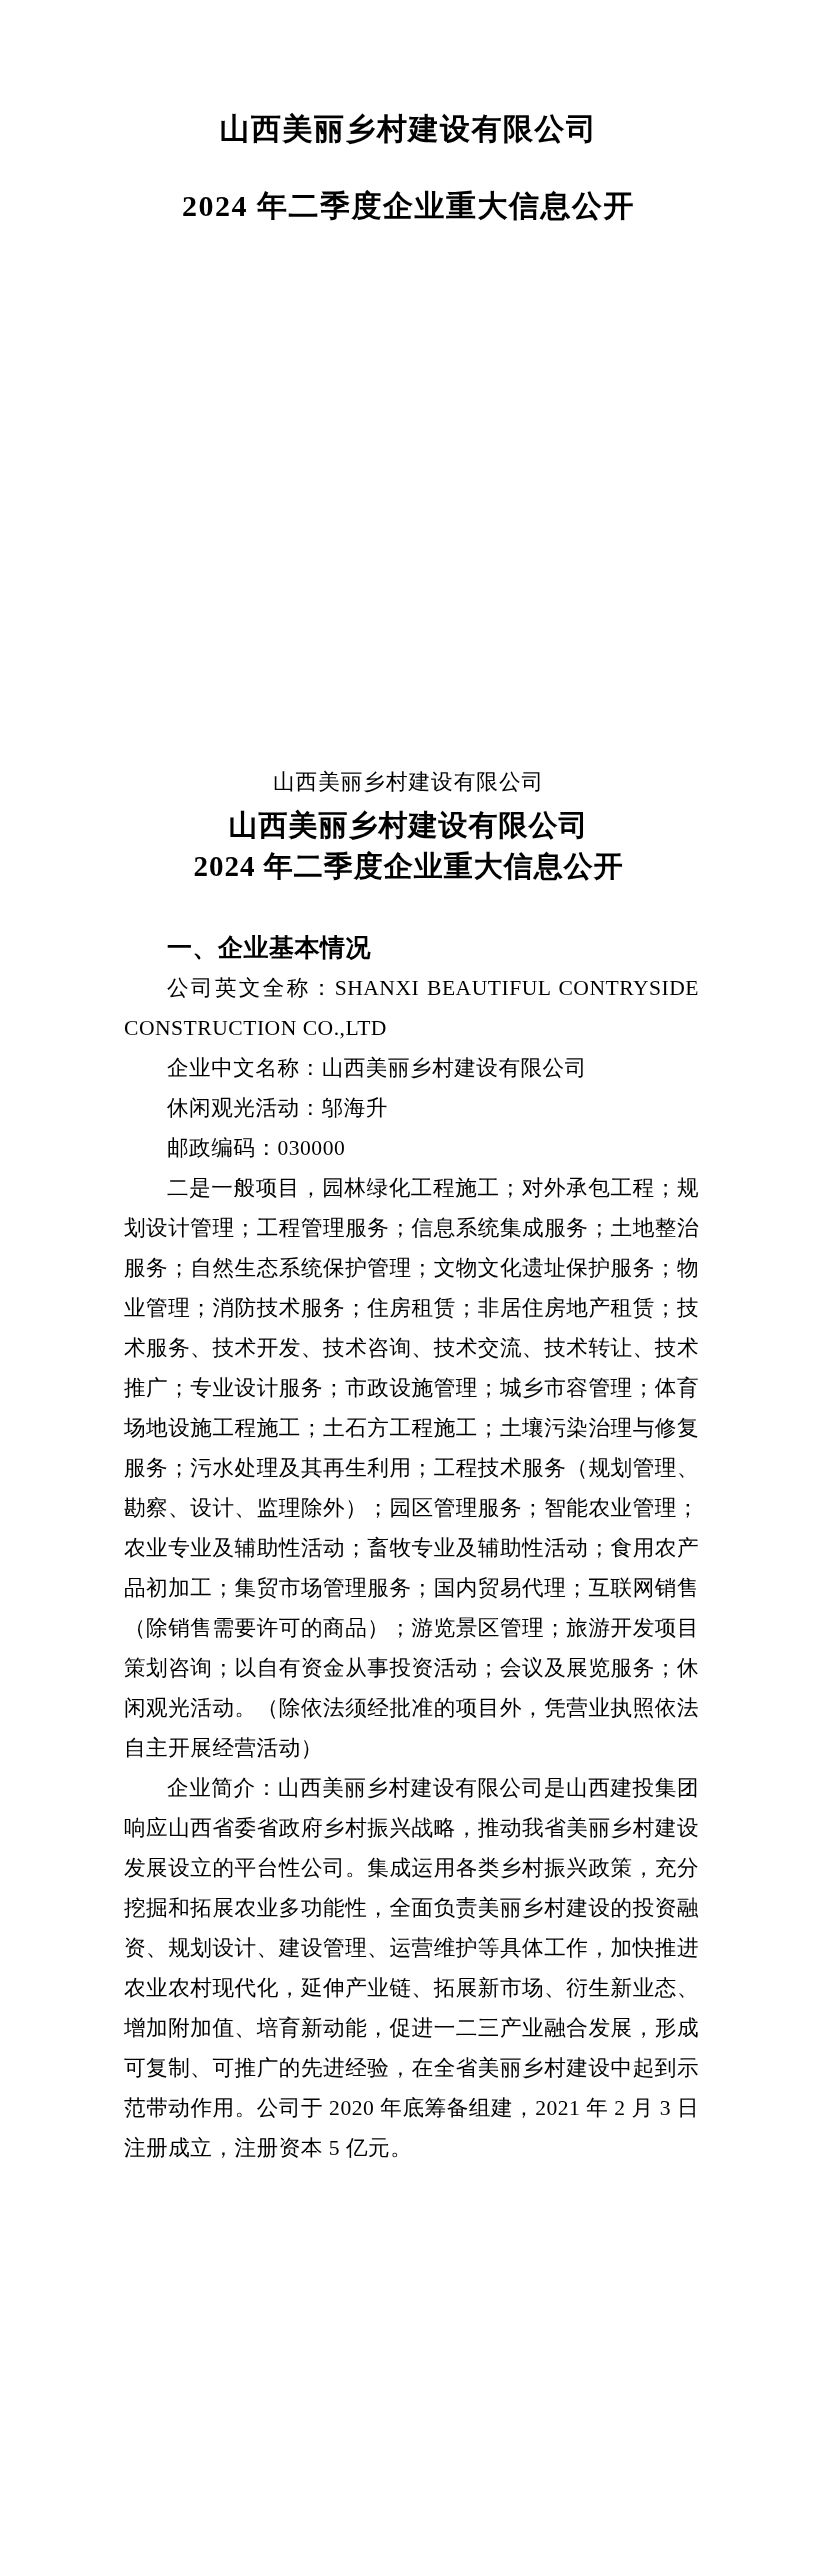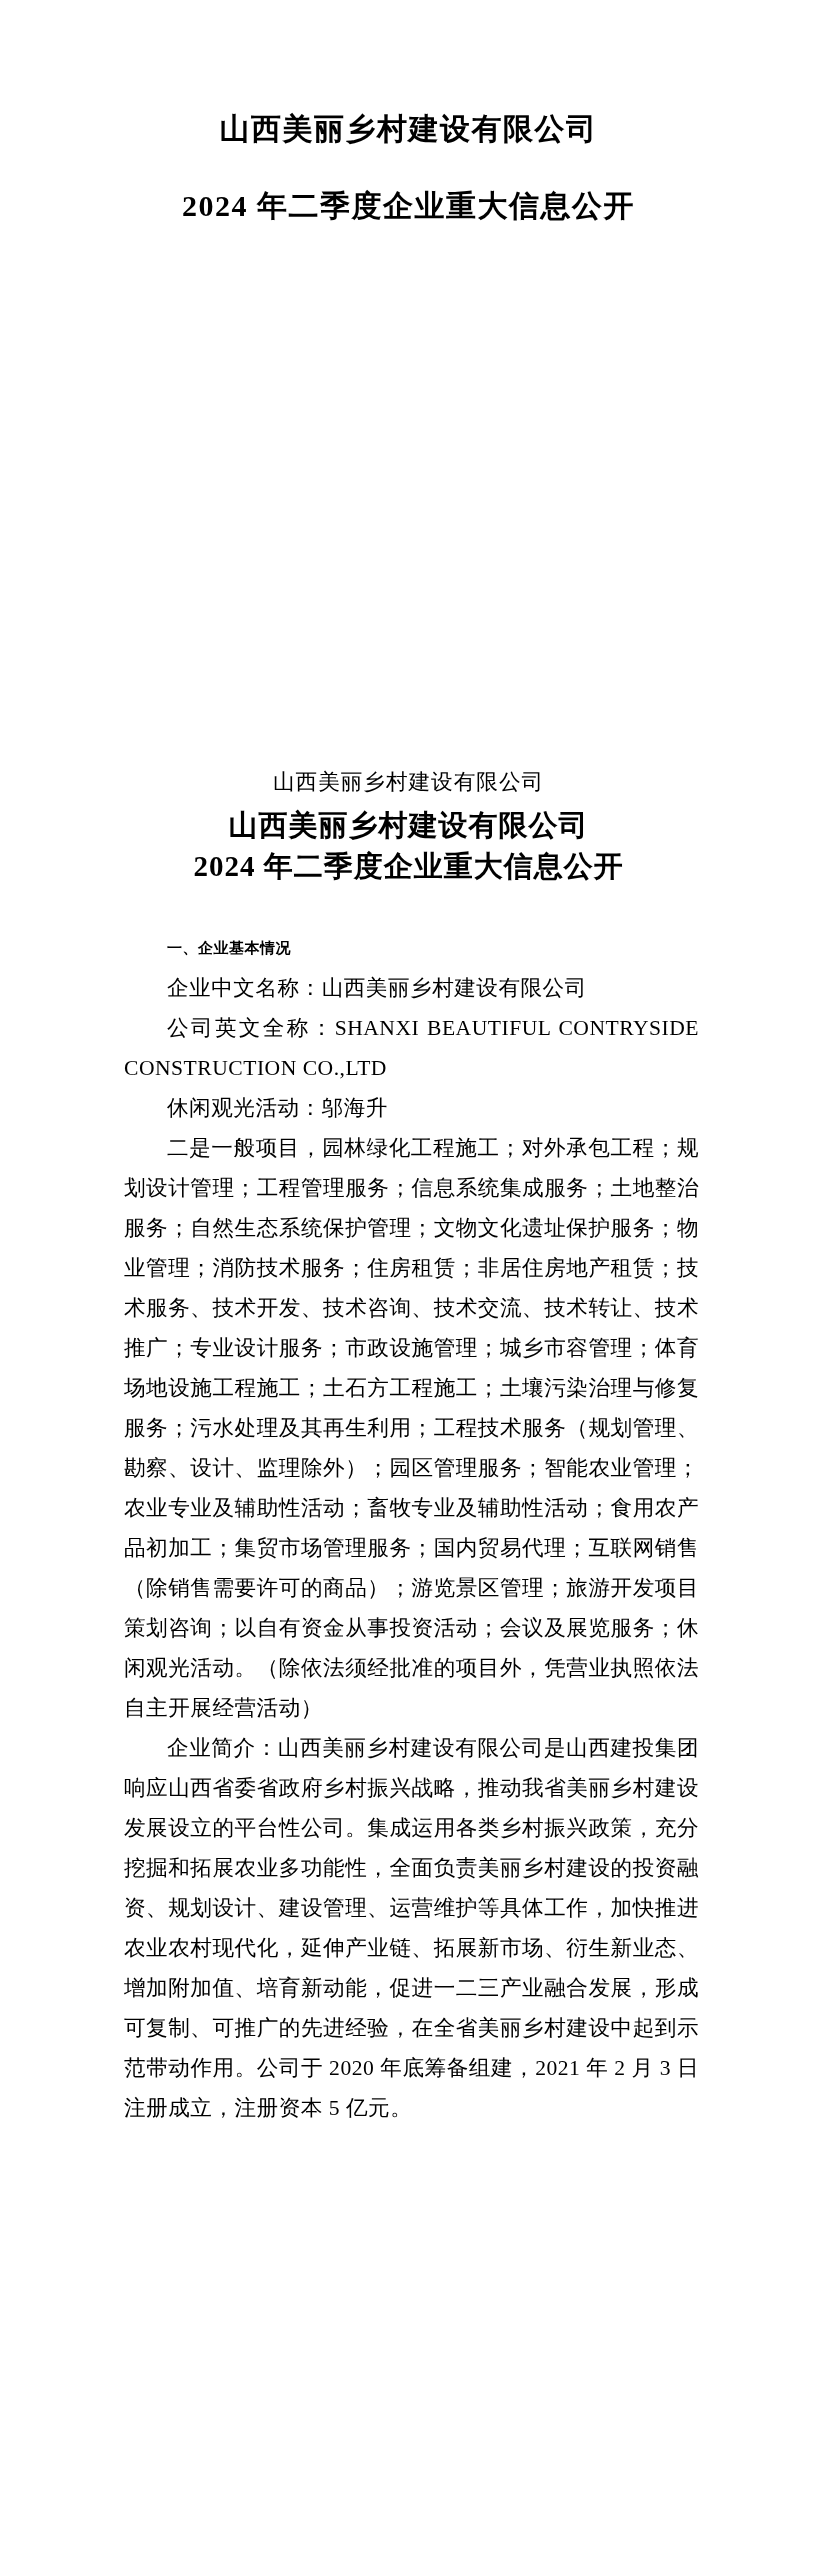--- a/index.html
+++ b/index.html
@@ -33,21 +33,21 @@
   .doc-title-line {
     text-align: center;
     font-weight: bold;
     font-size: 29px;
     line-height: 41px;
     letter-spacing: 1px;
     white-space: nowrap;
   }
   .body-area { margin: 0 118px 0 124px; }
   .section-heading {
-    font-size: 15px;
+    font-size: 25px;
     font-weight: bold;
     line-height: 40px;
     margin: 0;
     text-indent: 43px;
     letter-spacing: 0.5px;
   }
   .first-heading { margin-top: 41px; }
   .body-para {
     font-size: 21.6px;
     line-height: 40px;
@@ -72,22 +72,23 @@
   </div>
 
   <div>
     <div class="doc-title-line">山西美丽乡村建设有限公司</div>
     <div class="doc-title-line">2024 年二季度企业重大信息公开</div>
   </div>
 
   <div class="body-area">
 
     <h2 class="section-heading first-heading">一、企业基本情况</h2>
+    <p class="body-para">公司英文全称：SHANXI BEAUTIFUL CONTRYSIDE CONSTRUCTION CO.,LTD</p>
     <p class="body-para">企业中文名称：山西美丽乡村建设有限公司</p>
-    <p class="body-para">公司英文全称：SHANXI BEAUTIFUL CONTRYSIDE CONSTRUCTION CO.,LTD</p>
     <p class="body-para">休闲观光活动：邬海升</p>
+    <p class="body-para">邮政编码：030000</p>
     <p class="body-para">二是一般项目，园林绿化工程施工；对外承包工程；规划设计管理；工程管理服务；信息系统集成服务；土地整治服务；自然生态系统保护管理；文物文化遗址保护服务；物业管理；消防技术服务；住房租赁；非居住房地产租赁；技术服务、技术开发、技术咨询、技术交流、技术转让、技术推广；专业设计服务；市政设施管理；城乡市容管理；体育场地设施工程施工；土石方工程施工；土壤污染治理与修复服务；污水处理及其再生利用；工程技术服务（规划管理、勘察、设计、监理除外）；园区管理服务；智能农业管理；农业专业及辅助性活动；畜牧专业及辅助性活动；食用农产品初加工；集贸市场管理服务；国内贸易代理；互联网销售（除销售需要许可的商品）；游览景区管理；旅游开发项目策划咨询；以自有资金从事投资活动；会议及展览服务；休闲观光活动。（除依法须经批准的项目外，凭营业执照依法自主开展经营活动）</p>
     <p class="body-para">企业简介：山西美丽乡村建设有限公司是山西建投集团响应山西省委省政府乡村振兴战略，推动我省美丽乡村建设发展设立的平台性公司。集成运用各类乡村振兴政策，充分挖掘和拓展农业多功能性，全面负责美丽乡村建设的投资融资、规划设计、建设管理、运营维护等具体工作，加快推进农业农村现代化，延伸产业链、拓展新市场、衍生新业态、增加附加值、培育新动能，促进一二三产业融合发展，形成可复制、可推广的先进经验，在全省美丽乡村建设中起到示范带动作用。公司于 2020 年底筹备组建，2021 年 2 月 3 日注册成立，注册资本 5 亿元。</p>
 
   </div>
 
 </div>
 
 
 </body></html>

